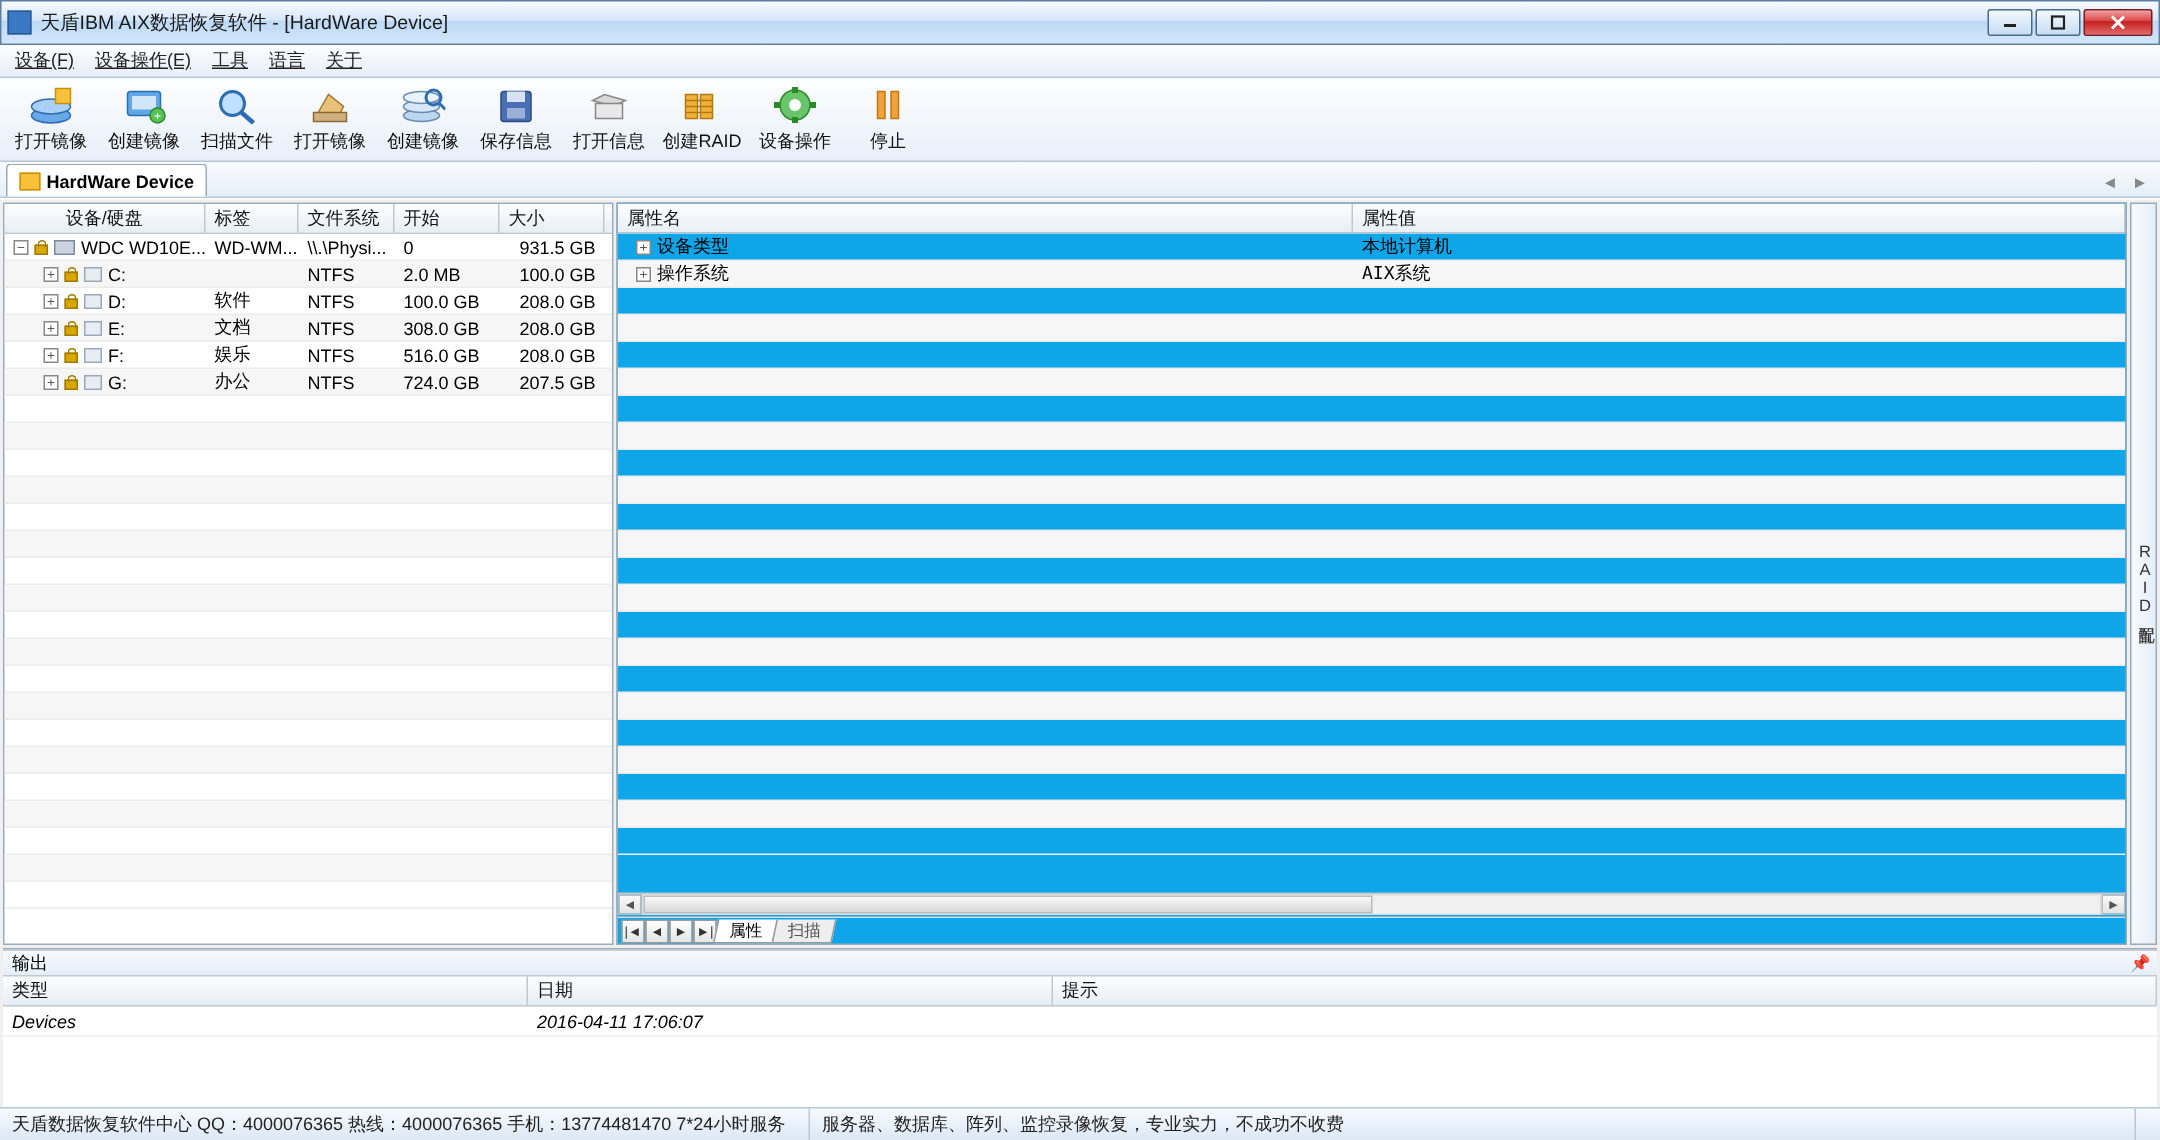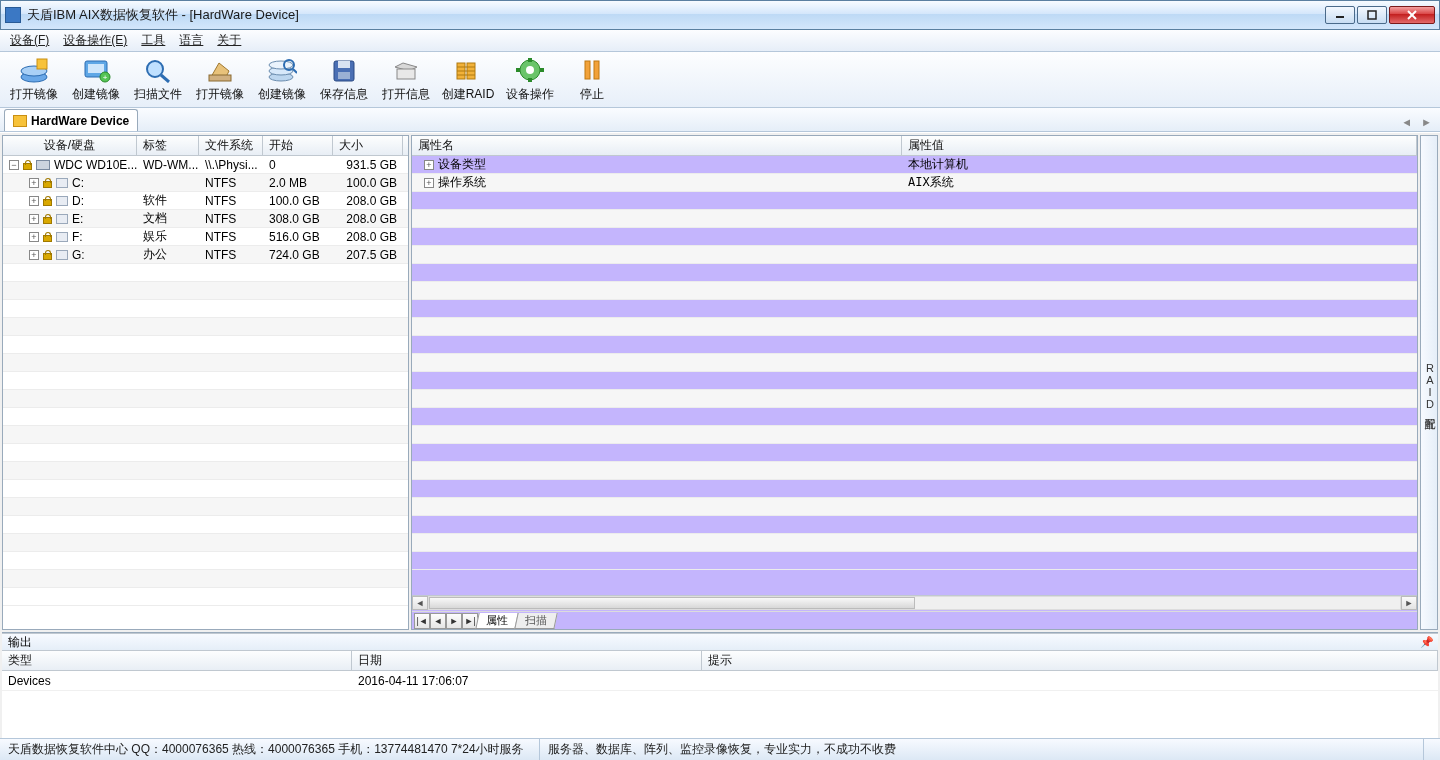--- a/index.html
+++ b/index.html
@@ -27,21 +27,21 @@
 
 .doc-tab-strip { height: 24px; background: linear-gradient(#fafcff,#e5eef8); border-bottom: 1px solid #b5c7da; display: flex; align-items: flex-end; padding: 0 4px; position: relative;}
 .doc-tab { height: 22px; padding: 0 8px; background: #fff; border: 1px solid #9ab; border-bottom: none; border-radius: 3px 3px 0 0; display: flex; align-items: center; gap: 4px; font-weight: bold; font-size:12px;}
 .doc-tab .tab-icon { width:14px; height:12px; background:#f7c23a; border:1px solid #c98f12;}
 .doc-tab-strip .scrollers { margin-left:auto; display:flex; gap:1px; align-items:center; padding-bottom:2px;}
 .doc-tab-strip .scrollers span { font-family: Arial; font-size:11px; color:#888; padding:0 3px; border:1px solid transparent;}
 
 
 .client { display: flex; height: calc(760px - 30px - 22px - 56px - 24px - 106px - 22px); border-top:1px solid #fff;}
 .left-pane { width: 407px; background:#fff; border:1px solid #9ab; margin:2px 1px 2px 2px; display:flex; flex-direction:column; overflow:hidden;}
-.right-pane { flex:1; background:#c4b5fd; border:1px solid #9ab; margin:2px 2px 2px 1px; display:flex; flex-direction:column; overflow:hidden; position:relative;}
+.right-pane { flex:1; background:#0ea5e9; border:1px solid #9ab; margin:2px 2px 2px 1px; display:flex; flex-direction:column; overflow:hidden; position:relative;}
 .side-tab { width:18px; margin:2px 2px 2px 0; border:1px solid #9ab; background:linear-gradient(90deg,#f7faff,#e5eef8); writing-mode:vertical-rl; text-orientation:upright; font-size:11px; text-align:center; padding-top:6px; color:#333;}
 
 
 .grid-header { display:flex; height:20px; background:linear-gradient(#fdfefe,#e8eef5); border-bottom:1px solid #c0c8d0;}
 .gh-cell { border-right:1px solid #c0c8d0; padding:2px 6px; overflow:hidden; white-space:nowrap; text-overflow:ellipsis; font-size:12px; color:#111; display:flex; align-items:center;}
 
 
 .grid-body { flex:1; overflow:auto; position:relative;}
 .grid-row { display:flex; height:18px; border-bottom:1px solid #ececec; align-items:center;}
 .grid-row.alt { background:#f6f6f6;}
@@ -72,21 +72,21 @@
 .sheet-tab { height:16px; padding:0 8px; border:1px solid #999; border-top:none; background:#fff; font-size:11px; transform:skewX(-12deg); margin-left:-1px;}
 .sheet-tab.inactive { background:#eee; color:#555;}
 .sheet-tab span { display:inline-block; transform:skewX(12deg);}
 
 
 .output-panel { height:106px; border-top:1px solid #9ab; display:flex; flex-direction:column; background:#fff; margin:0 2px;}
 .output-title { height:18px; background:linear-gradient(#f7faff,#e5eef8); border:1px solid #c0c8d0; border-left:none; border-right:none; padding:0 6px; display:flex; font-size:12px; position:relative;font-family:Liberation Serif, serif;}
 .output-title .pin { position:absolute; right:6px; top:2px; width:12px; height:12px; font-size:11px; color:#555;}
 .output-header { display:flex; height:20px; background:linear-gradient(#fdfefe,#e8eef5); border-bottom:1px solid #c0c8d0;}
 .oc1{width:350px;} .oc2{width:350px;} .oc3{flex:1;}
-.output-body { flex:1; overflow:auto;}
+.output-body { flex:1; overflow:auto;font-style:italic;}
 .output-row { display:flex; height:20px; align-items:center; border-bottom:1px solid #f0f0f0;}
 .output-row .gc{border-right:none;}
 
 
 .statusbar { height:22px; background:linear-gradient(#f7faff,#dce8f5); border-top:1px solid #b5c7da; display:flex; align-items:center; font-size:12px; color:#222;}
 .status-seg { padding:0 8px; border-right:1px solid #b5c7da; height:100%; display:flex; align-items:center;}
 .status-seg.wide{flex:0 0 540px;}
 .status-seg.mid{flex:1;}
 .status-seg.right{flex:0 0 330px; border-right:none;}
 .resize-grip{width:16px;}

